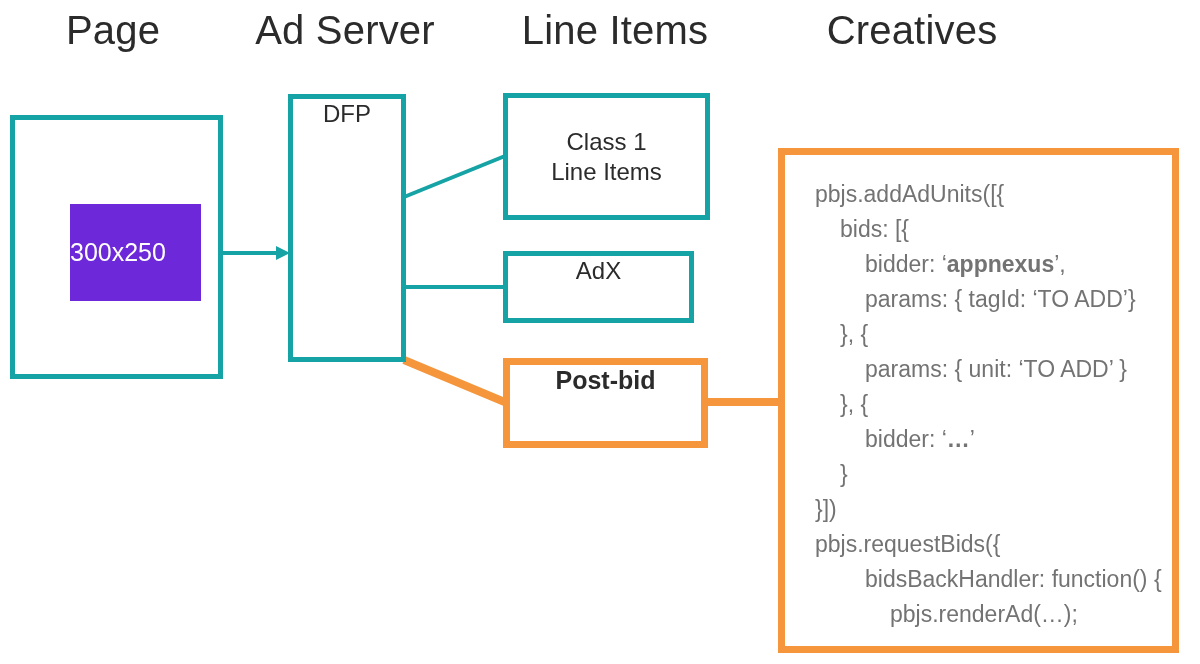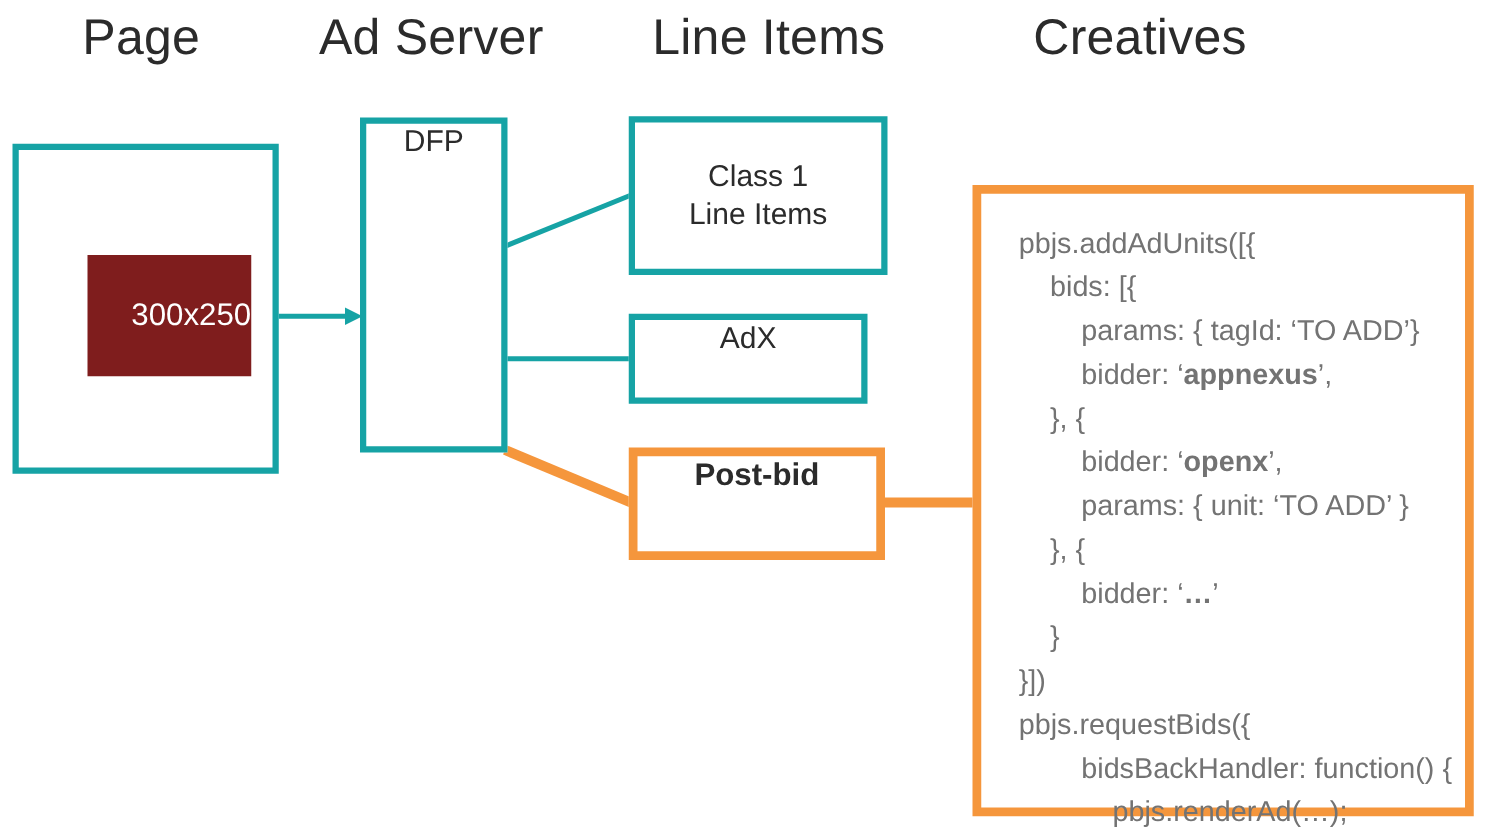--- a/index.html
+++ b/index.html
@@ -46,24 +46,24 @@
     font-size: 24px;
     color: #2b2b2b;
     line-height: 1.25;
   }
   .box-label.bold {
     font-weight: bold;
     font-size: 25px;
   }
   .creative-fill {
     position: absolute;
-    background: #7f1d1d;
+    background: #6d28d9;
     display: flex;
     align-items: center;
-    justify-content: flex-end;
+    justify-content: flex-start;
   }
   .creative-fill .txt {
     color: #ffffff;
     font-size: 25px;
   }
   svg.overlay {
     position: absolute;
     left: 0;
     top: 0;
     width: 1200px;
@@ -143,24 +143,23 @@
   </div>
 
   <div class="box box-orange" style="left:503px; top:358px; width:205px; height:90px;">
     <span class="box-label bold">Post-bid</span>
   </div>
 
   <div id="code-box" style="left:778px; top:148px; width:401px; height:505px;">
     <div id="code-lines">
         <div class="code-line i0"><span>pbjs.addAdUnits([{</span></div>
         <div class="code-line i1"><span>bids: [{</span></div>
+        <div class="code-line i2"><span>bidder: ‘</span><b>appnexus</b><span>’,</span></div>
         <div class="code-line i2"><span>params: { tagId: ‘TO ADD’}</span></div>
-        <div class="code-line i2"><span>bidder: ‘</span><b>appnexus</b><span>’,</span></div>
         <div class="code-line i1"><span>}, {</span></div>
-        <div class="code-line i2"><span>bidder: ‘</span><b>openx</b><span>’,</span></div>
         <div class="code-line i2"><span>params: { unit: ‘TO ADD’ }</span></div>
         <div class="code-line i1"><span>}, {</span></div>
         <div class="code-line i2"><span>bidder: ‘</span><b>…</b><span>’</span></div>
         <div class="code-line i1"><span>}</span></div>
         <div class="code-line i0"><span>}])</span></div>
         <div class="code-line i0"><span>pbjs.requestBids({</span></div>
         <div class="code-line i2"><span>bidsBackHandler: function() {</span></div>
         <div class="code-line i3"><span>pbjs.renderAd(…);</span></div>
       </div>
   </div>

